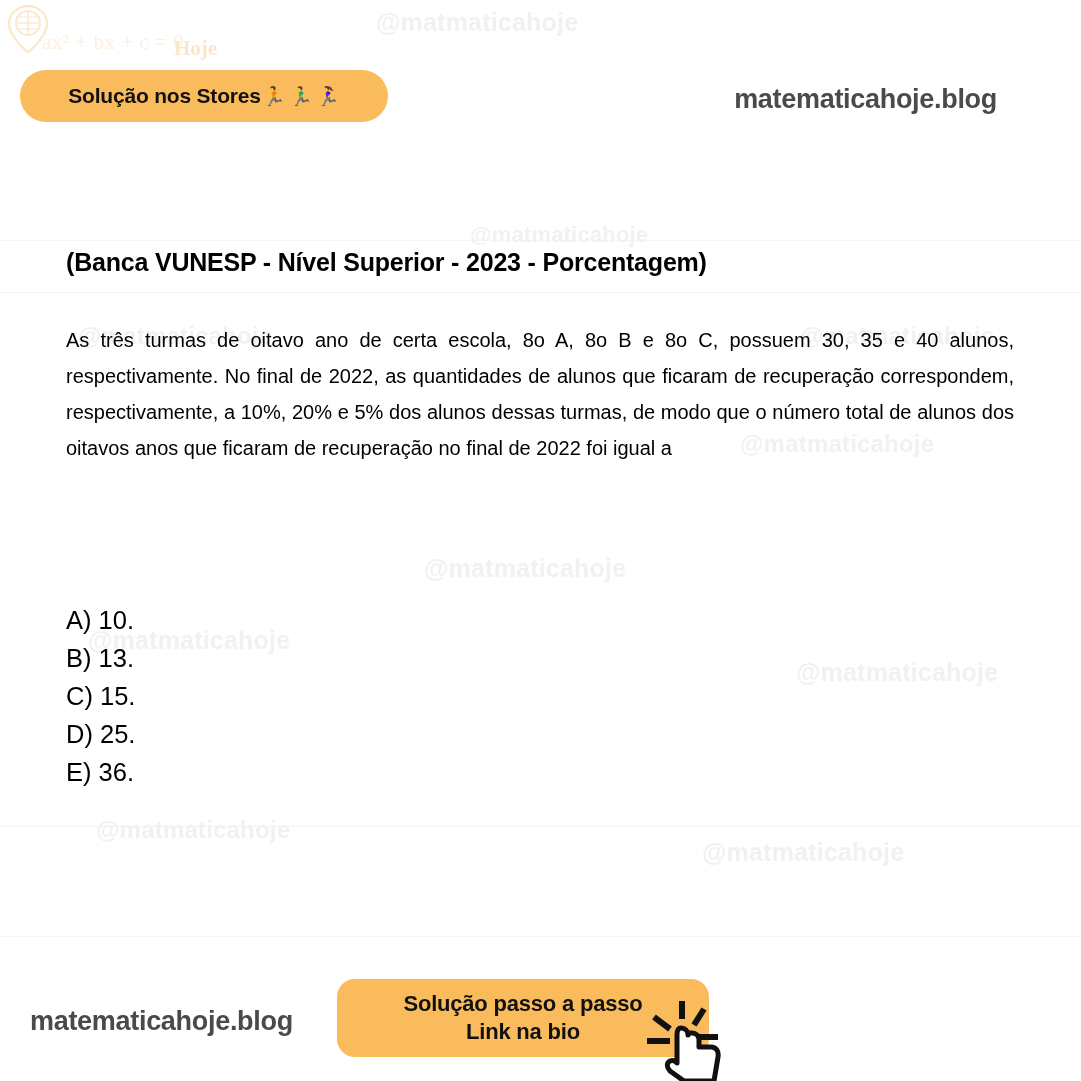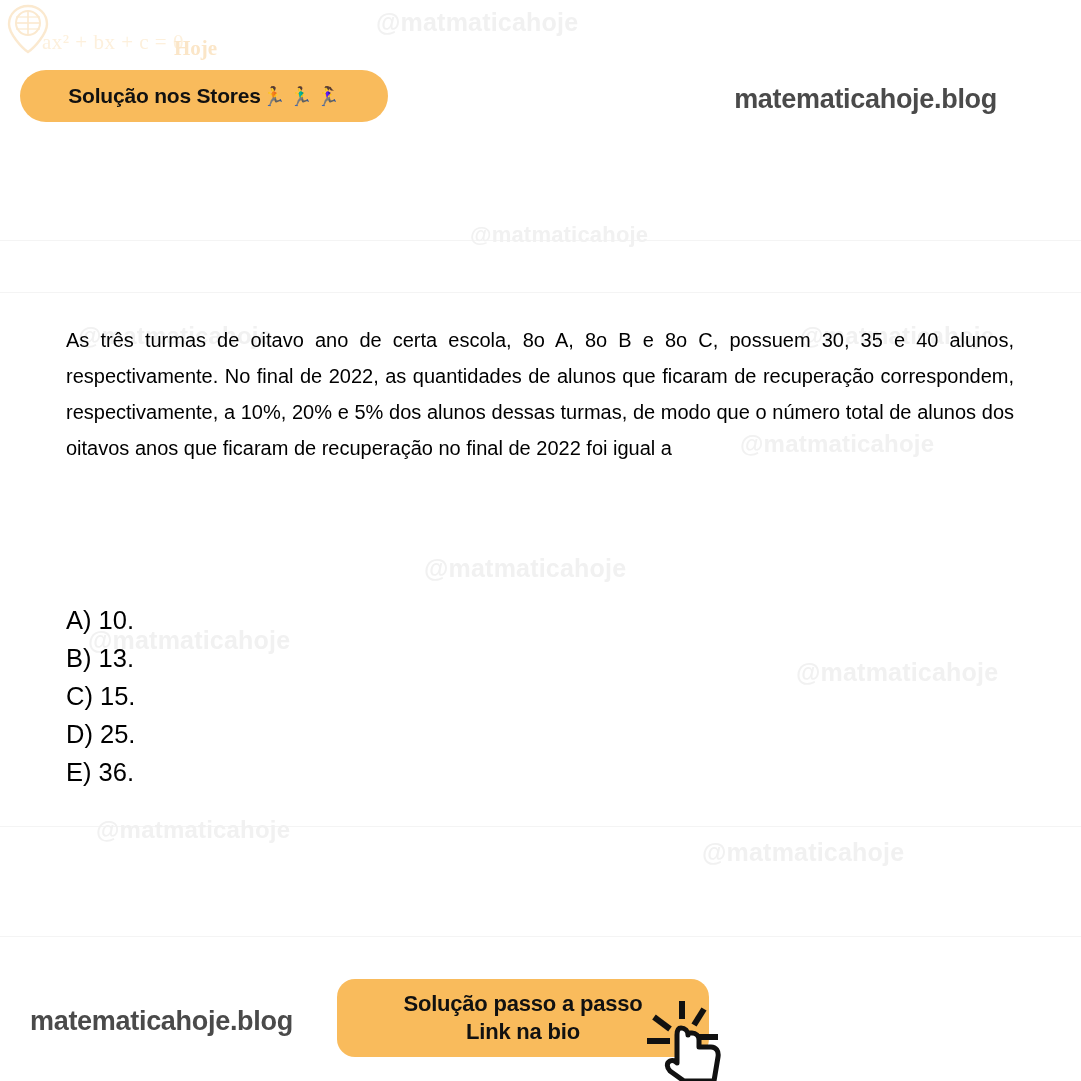--- a/index.html
+++ b/index.html
@@ -261,20 +261,21 @@
     <span class="top-pill-label">Solução nos Stores</span>
     <span class="runners" id="runners">
         <span class="runner">🏃</span>
         <span class="runner">🏃‍♂️</span>
         <span class="runner">🏃‍♀️</span>
       </span>
   </div>
 
   <div class="site-top">matematicahoje.blog</div>
 
+  <div class="question-title">(Banca VUNESP - Nível Superior - 2023 - Porcentagem)</div>
   <div class="question-body">As três turmas de oitavo ano de certa escola, 8o A, 8o B e 8o C, possuem 30, 35 e 40 alunos, respectivamente. No final de 2022, as quantidades de alunos que ficaram de recuperação correspondem, respectivamente, a 10%, 20% e 5% dos alunos dessas turmas, de modo que o número total de alunos dos oitavos anos que ficaram de recuperação no final de 2022 foi igual a</div>
 
   <div class="options">
     <div class="option">A) 10.</div>
     <div class="option">B) 13.</div>
     <div class="option">C) 15.</div>
     <div class="option">D) 25.</div>
     <div class="option">E) 36.</div>
   </div>
 

